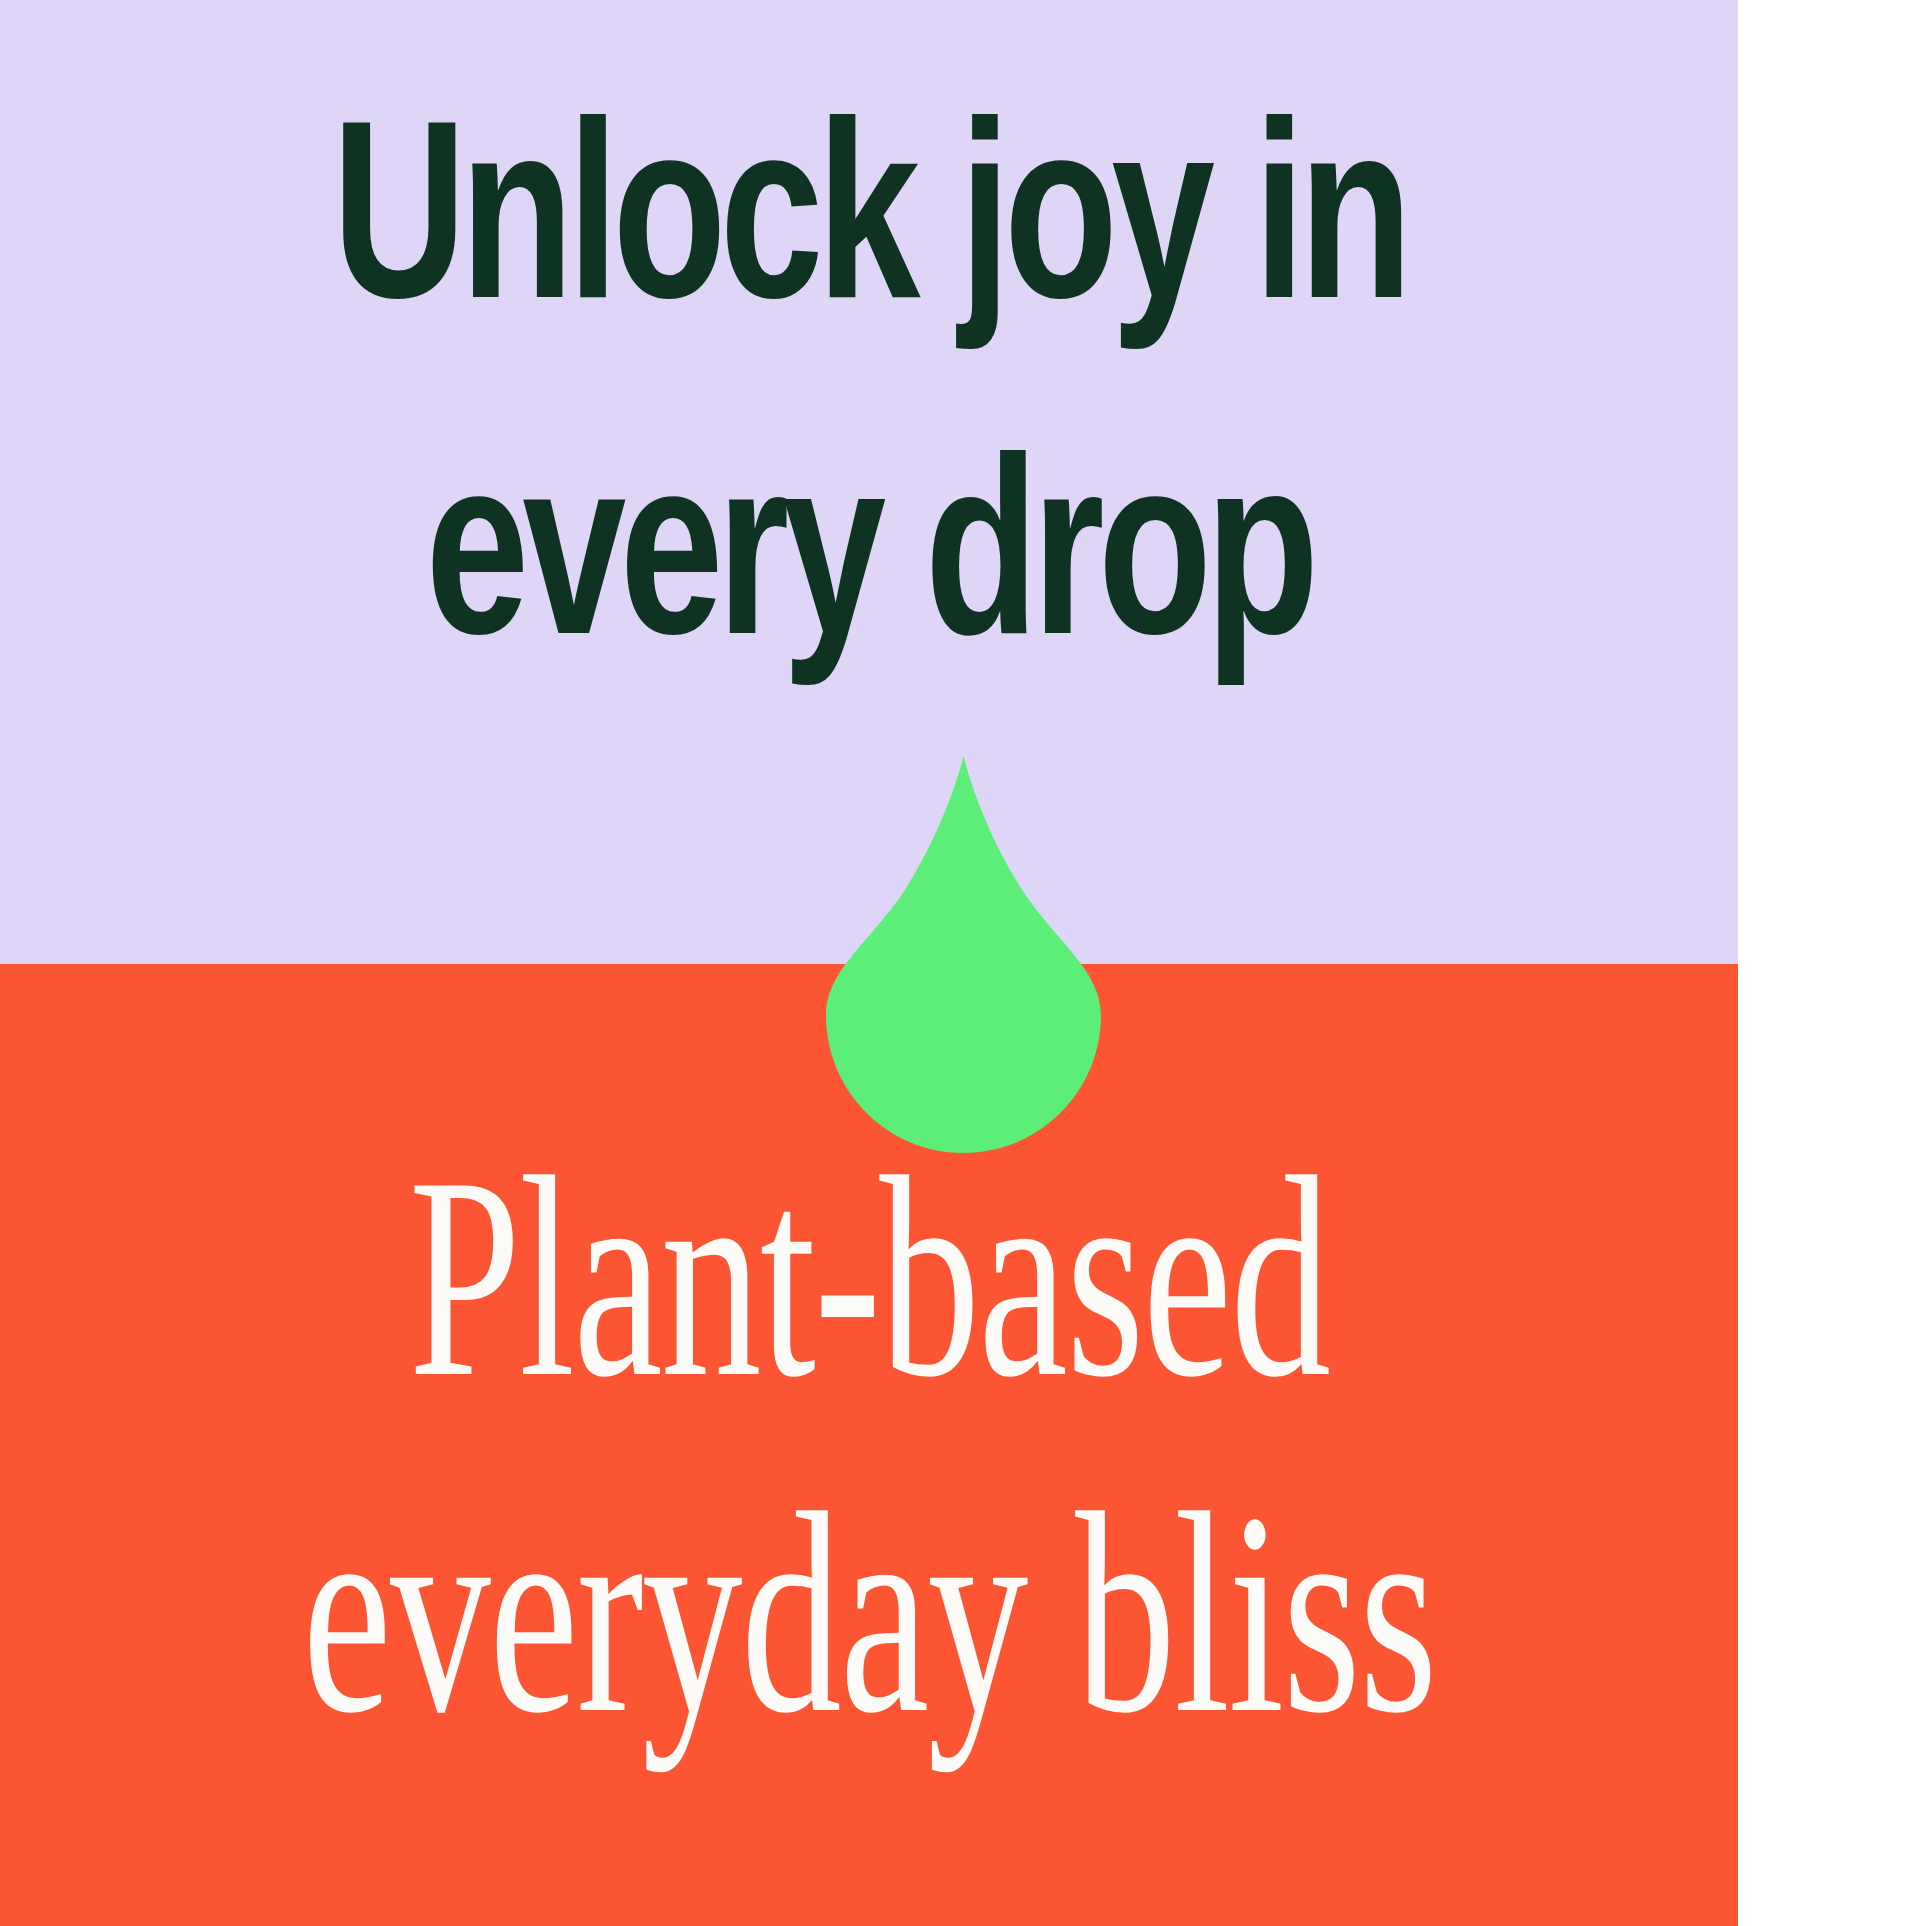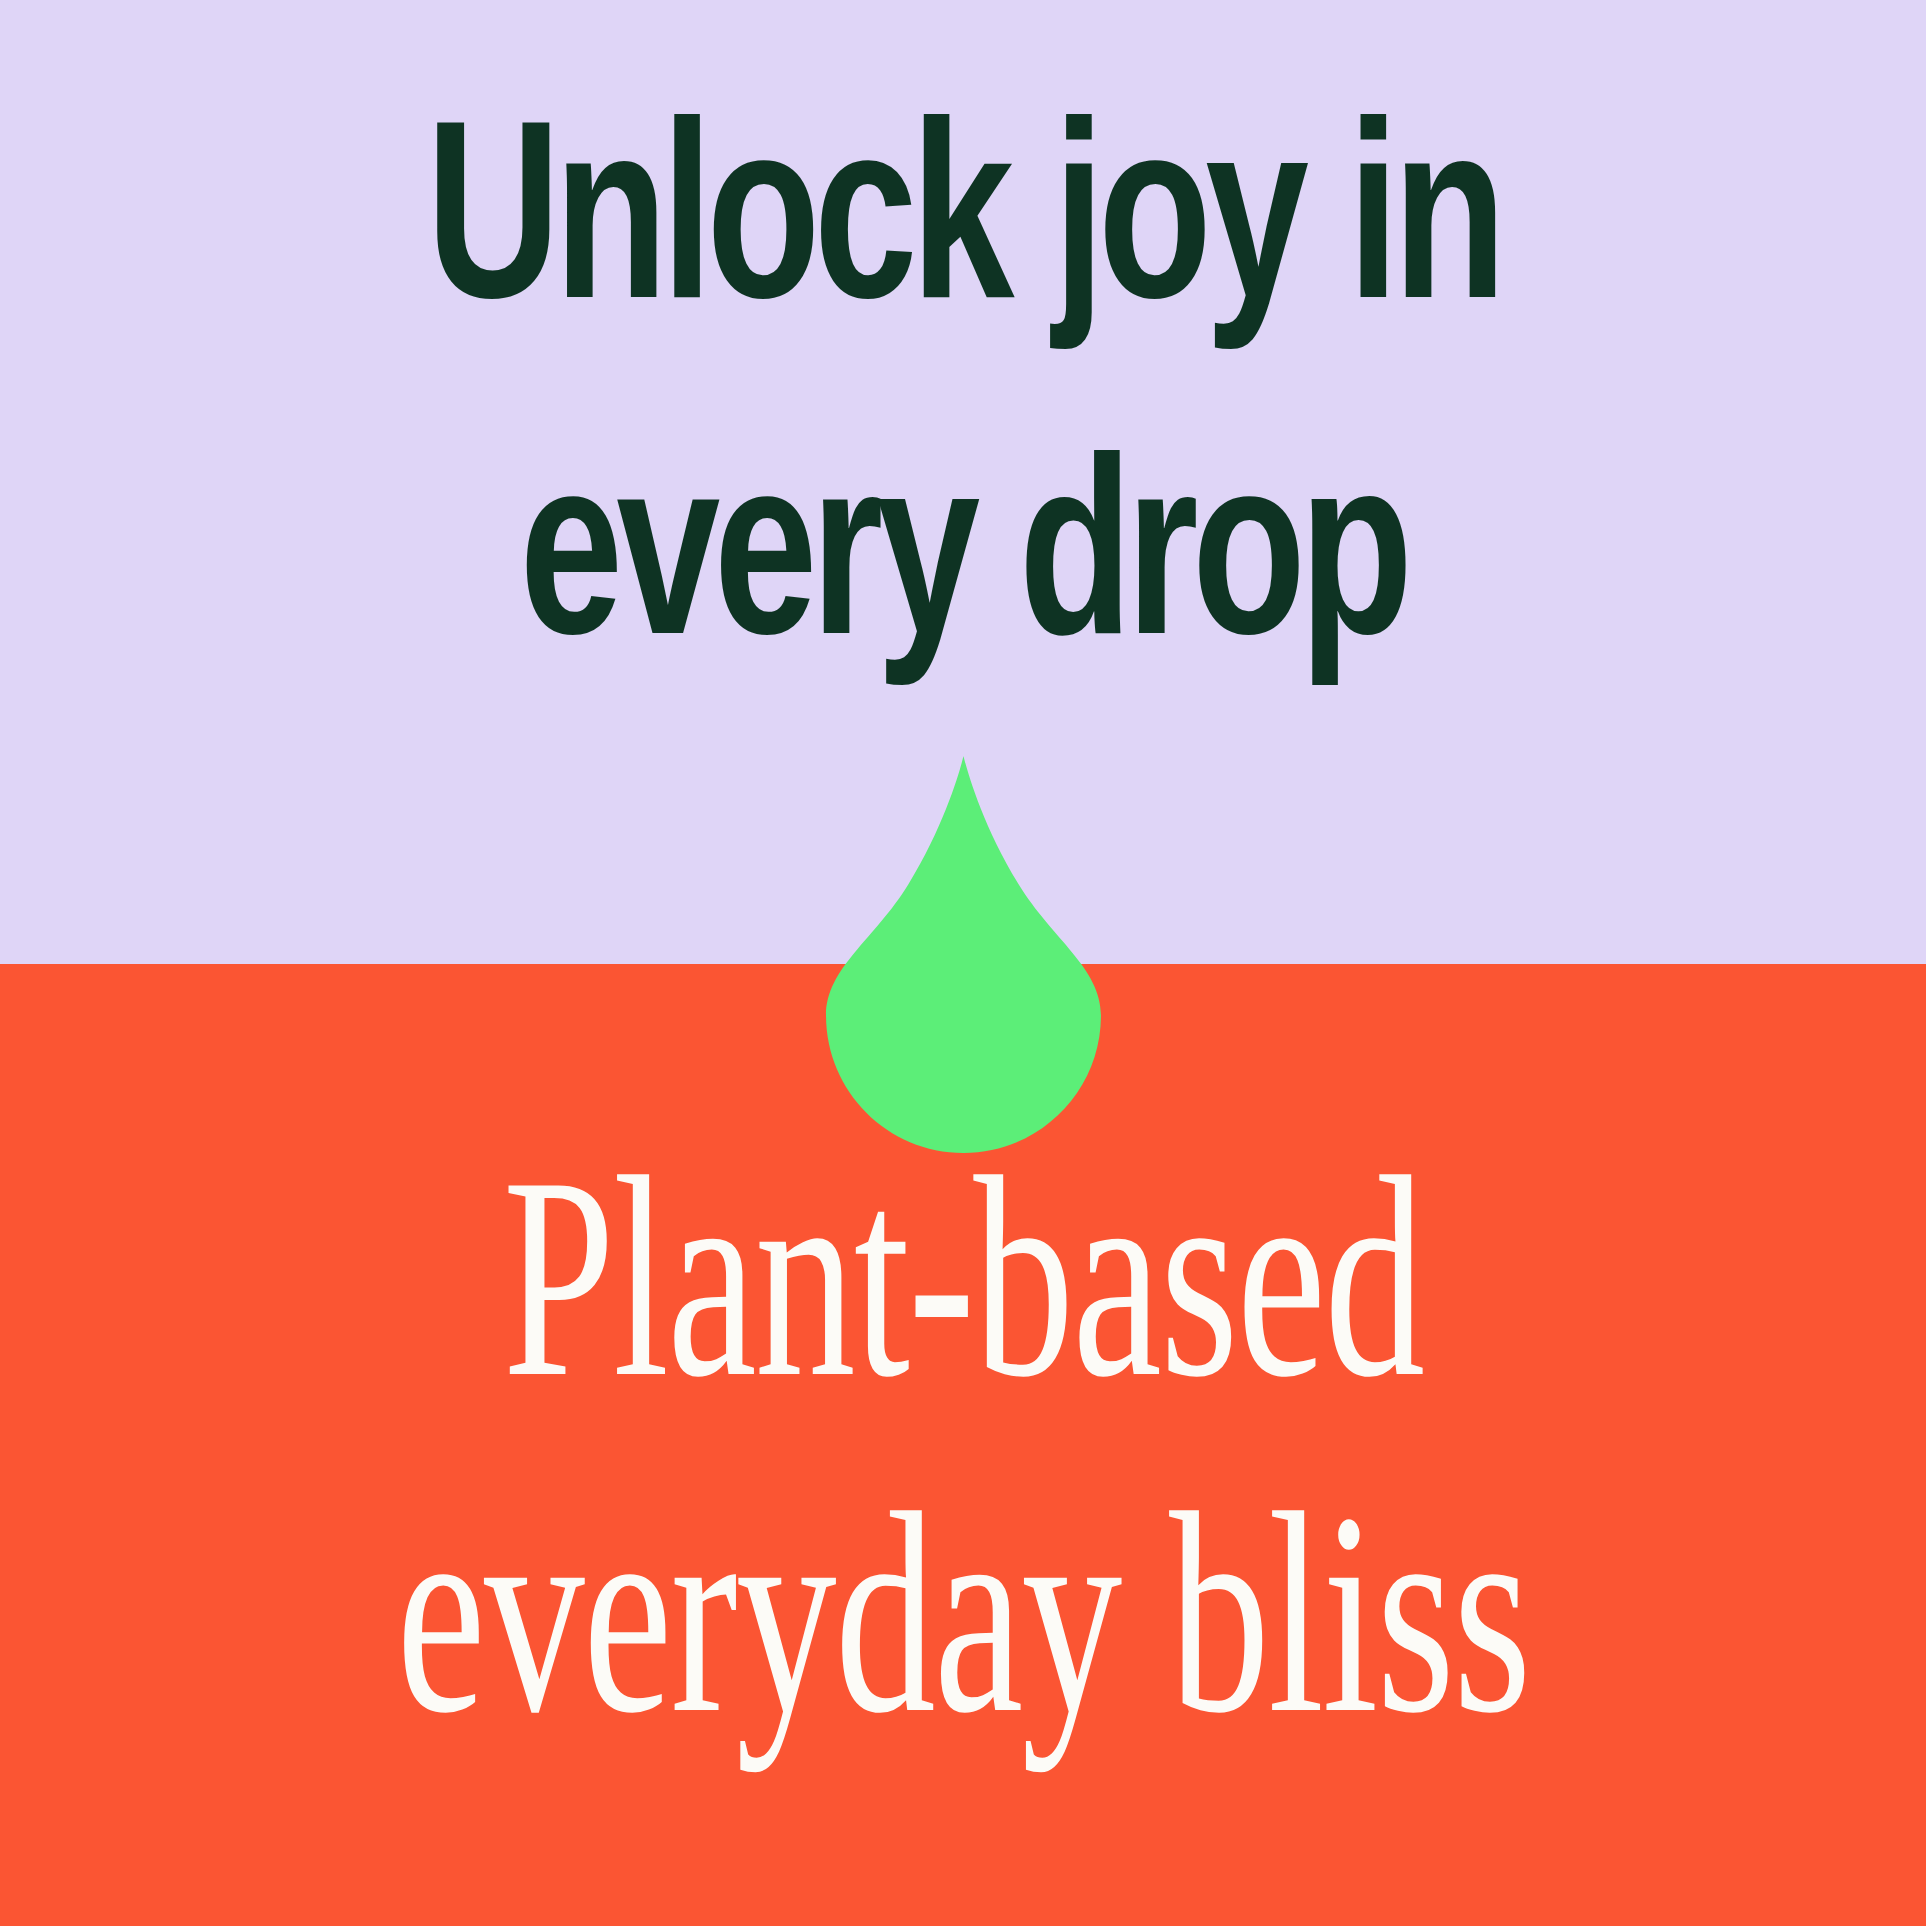--- a/index.html
+++ b/index.html
@@ -3,21 +3,21 @@
 <meta charset="utf-8">
 <style>
   html, body {
     margin: 0;
     padding: 0;
     background: #ffffff;
   }
 
   #poster {
     position: relative;
-    width: 1926px;
+    width: 1738px;
     height: 1926px;
     overflow: hidden;
     font-kerning: normal;
   }
 
   
   .band {
     position: absolute;
     left: 0;
     width: 100%;

